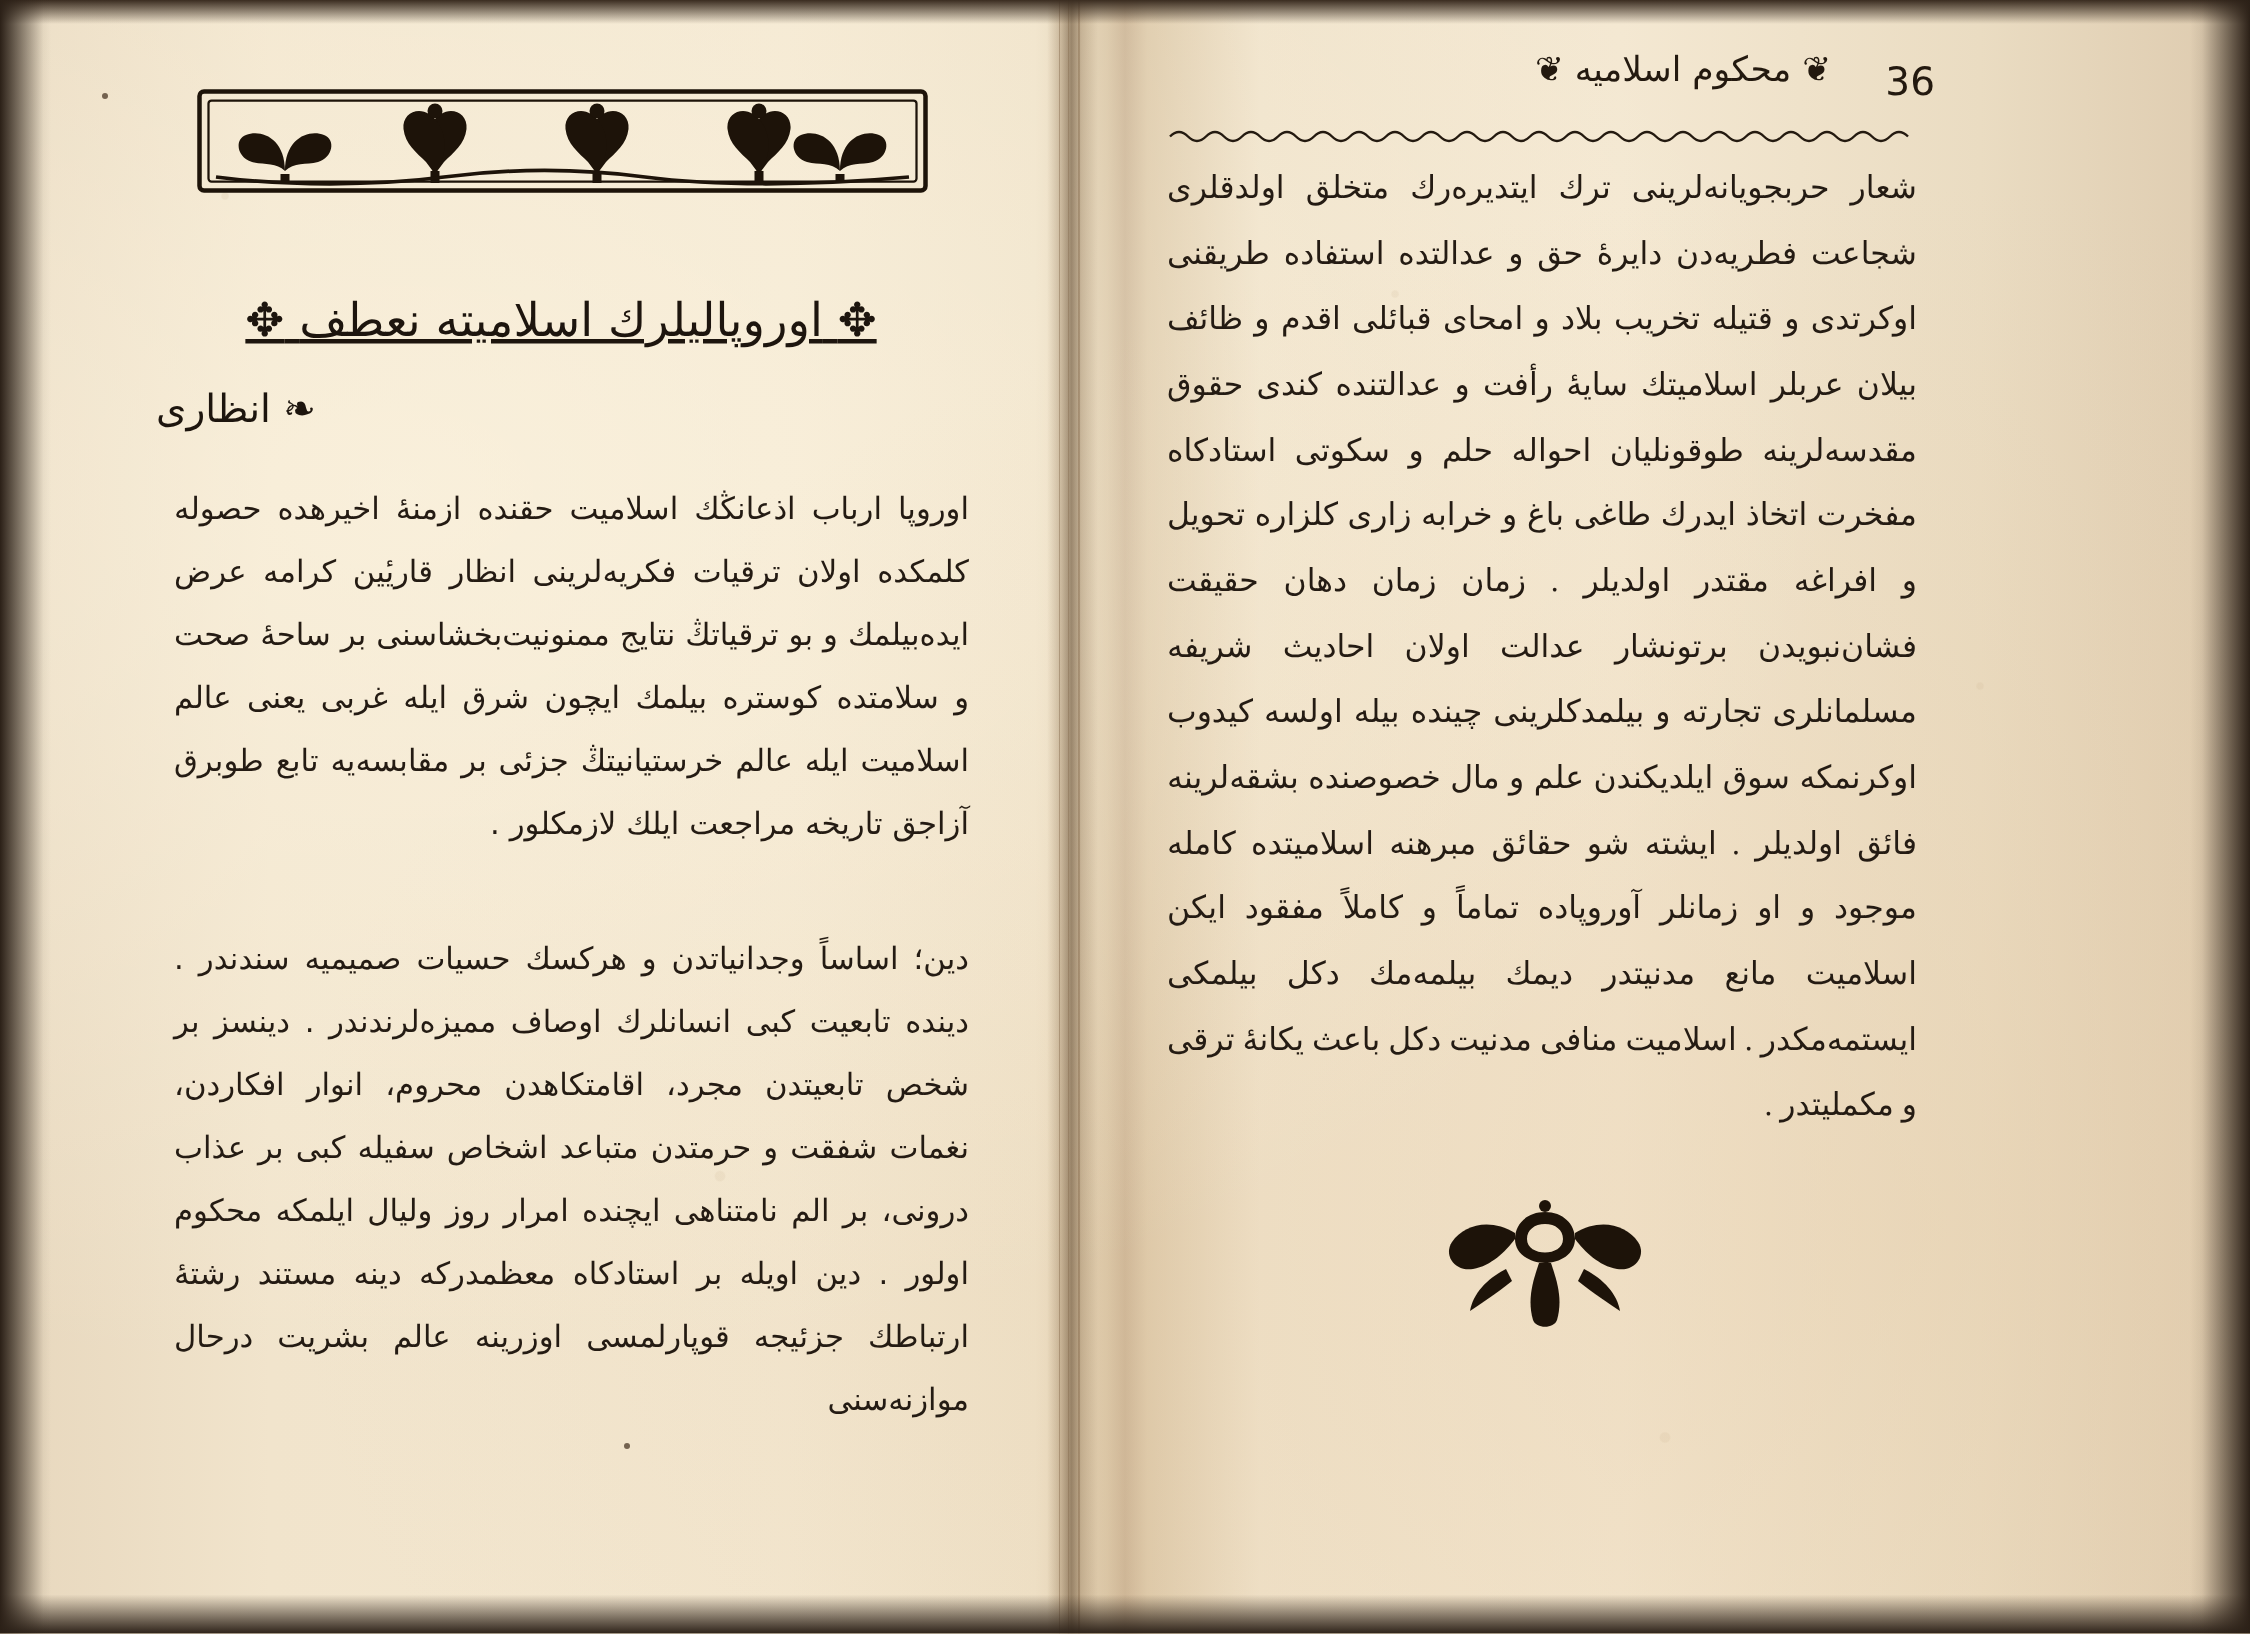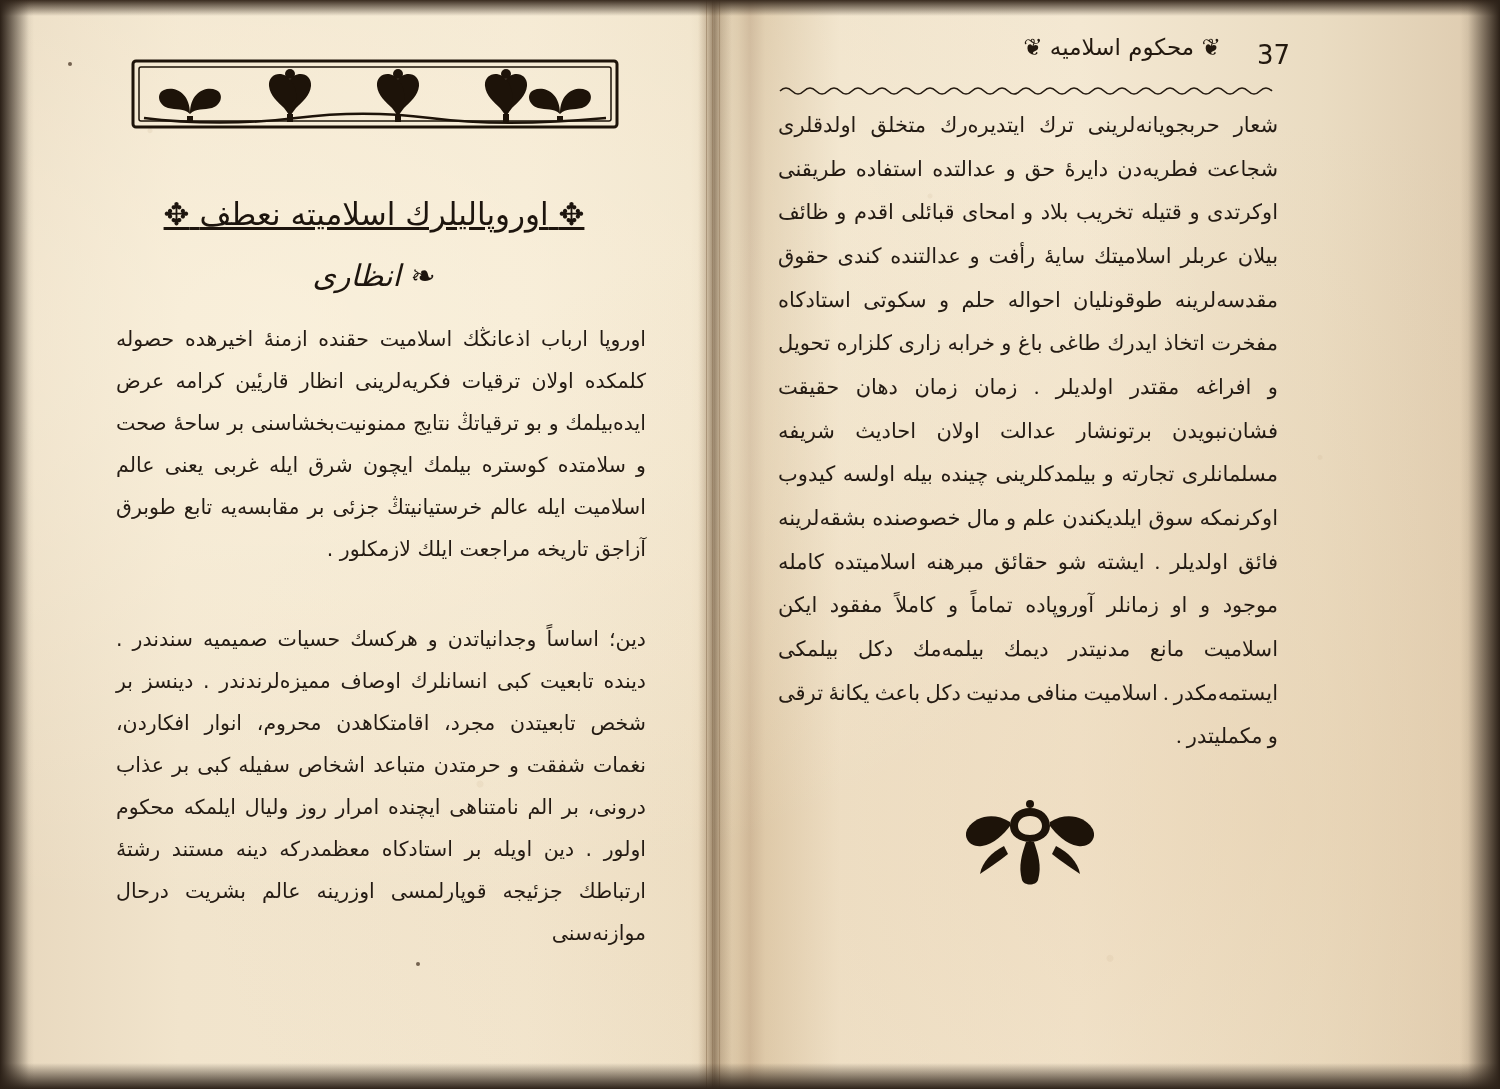--- a/index.html
+++ b/index.html
@@ -124,25 +124,24 @@
     font-size: 31px;
     letter-spacing: 1px;
     color: #1d150e;
     text-decoration: underline;
   }
   .chapter-sub {
     position: absolute;
     top: 258px;
     left: 70px;
     width: 540px;
-    text-align: center;
-    direction: rtl;
-    font-size: 30px;
+    text-align: left;
+    direction: rtl;
+    font-size: 26px;
     color: #1d150e;
-    font-style: italic;
   }
   .para-l1 {
     position: absolute;
     top: 318px;
     left: 82px;
     width: 530px;
     font-size: 20.5px;
     line-height: 2.05;
   }
   .para-l2 {
@@ -283,21 +282,21 @@
       <span>انظاری</span>
     </div>
 
     <div class="page-body arabic para-l1">اوروپا ارباب اذعانڭك اسلامیت حقنده ازمنۀ اخیرهده حصوله كلمكده اولان ترقیات فكریه‌لرینی انظار قاریٔین كرامه عرض ایده‌بیلمك و بو ترقیاتڭ نتایج ممنونیت‌بخشاسنی بر ساحۀ صحت و سلامتده كوستره بیلمك ایچون شرق ایله غربی یعنی عالم اسلامیت ایله عالم خرستیانیتڭ جزئی بر مقابسه‌یه تابع طوبرق آزاجق تاریخه مراجعت ایلك لازمكلور .</div>
 
     <div class="page-body arabic para-l2">دین؛ اساساً وجدانیاتدن و هركسك حسیات صمیمیه سندندر . دینده تابعیت كبی انسانلرك اوصاف ممیزه‌لرندندر . دینسز بر شخص تابعیتدن مجرد، اقامتكاهدن محروم، انوار افكاردن، نغمات شفقت و حرمتدن متباعد اشخاص سفیله كبی بر عذاب درونی، بر الم نامتناهی ایچنده امرار روز ولیال ایلمكه محكوم اولور . دین اویله بر استادكاه معظمدركه دینه مستند رشتۀ ارتباطك جزئیجه قوپارلمسی اوزرینه عالم بشریت درحال موازنه‌سنی</div>
   </div>
 
   <div class="page page-right">
 
-    <div class="page-number">37</div>
+    <div class="page-number">36</div>
 
     <div class="running-head">
       <span>❦</span>
       <span>محكوم اسلامیه</span>
       <span>❦</span>
     </div>
 
     <div class="head-rule">
       <svg viewBox="0 0 500 14" width="500" height="14" xmlns="http://www.w3.org/2000/svg">
         <path d="M2 8 Q 8 2 14 8 T 26 8 T 38 8 T 50 8 T 62 8 T 74 8 T 86 8 T 98 8 T 110 8

